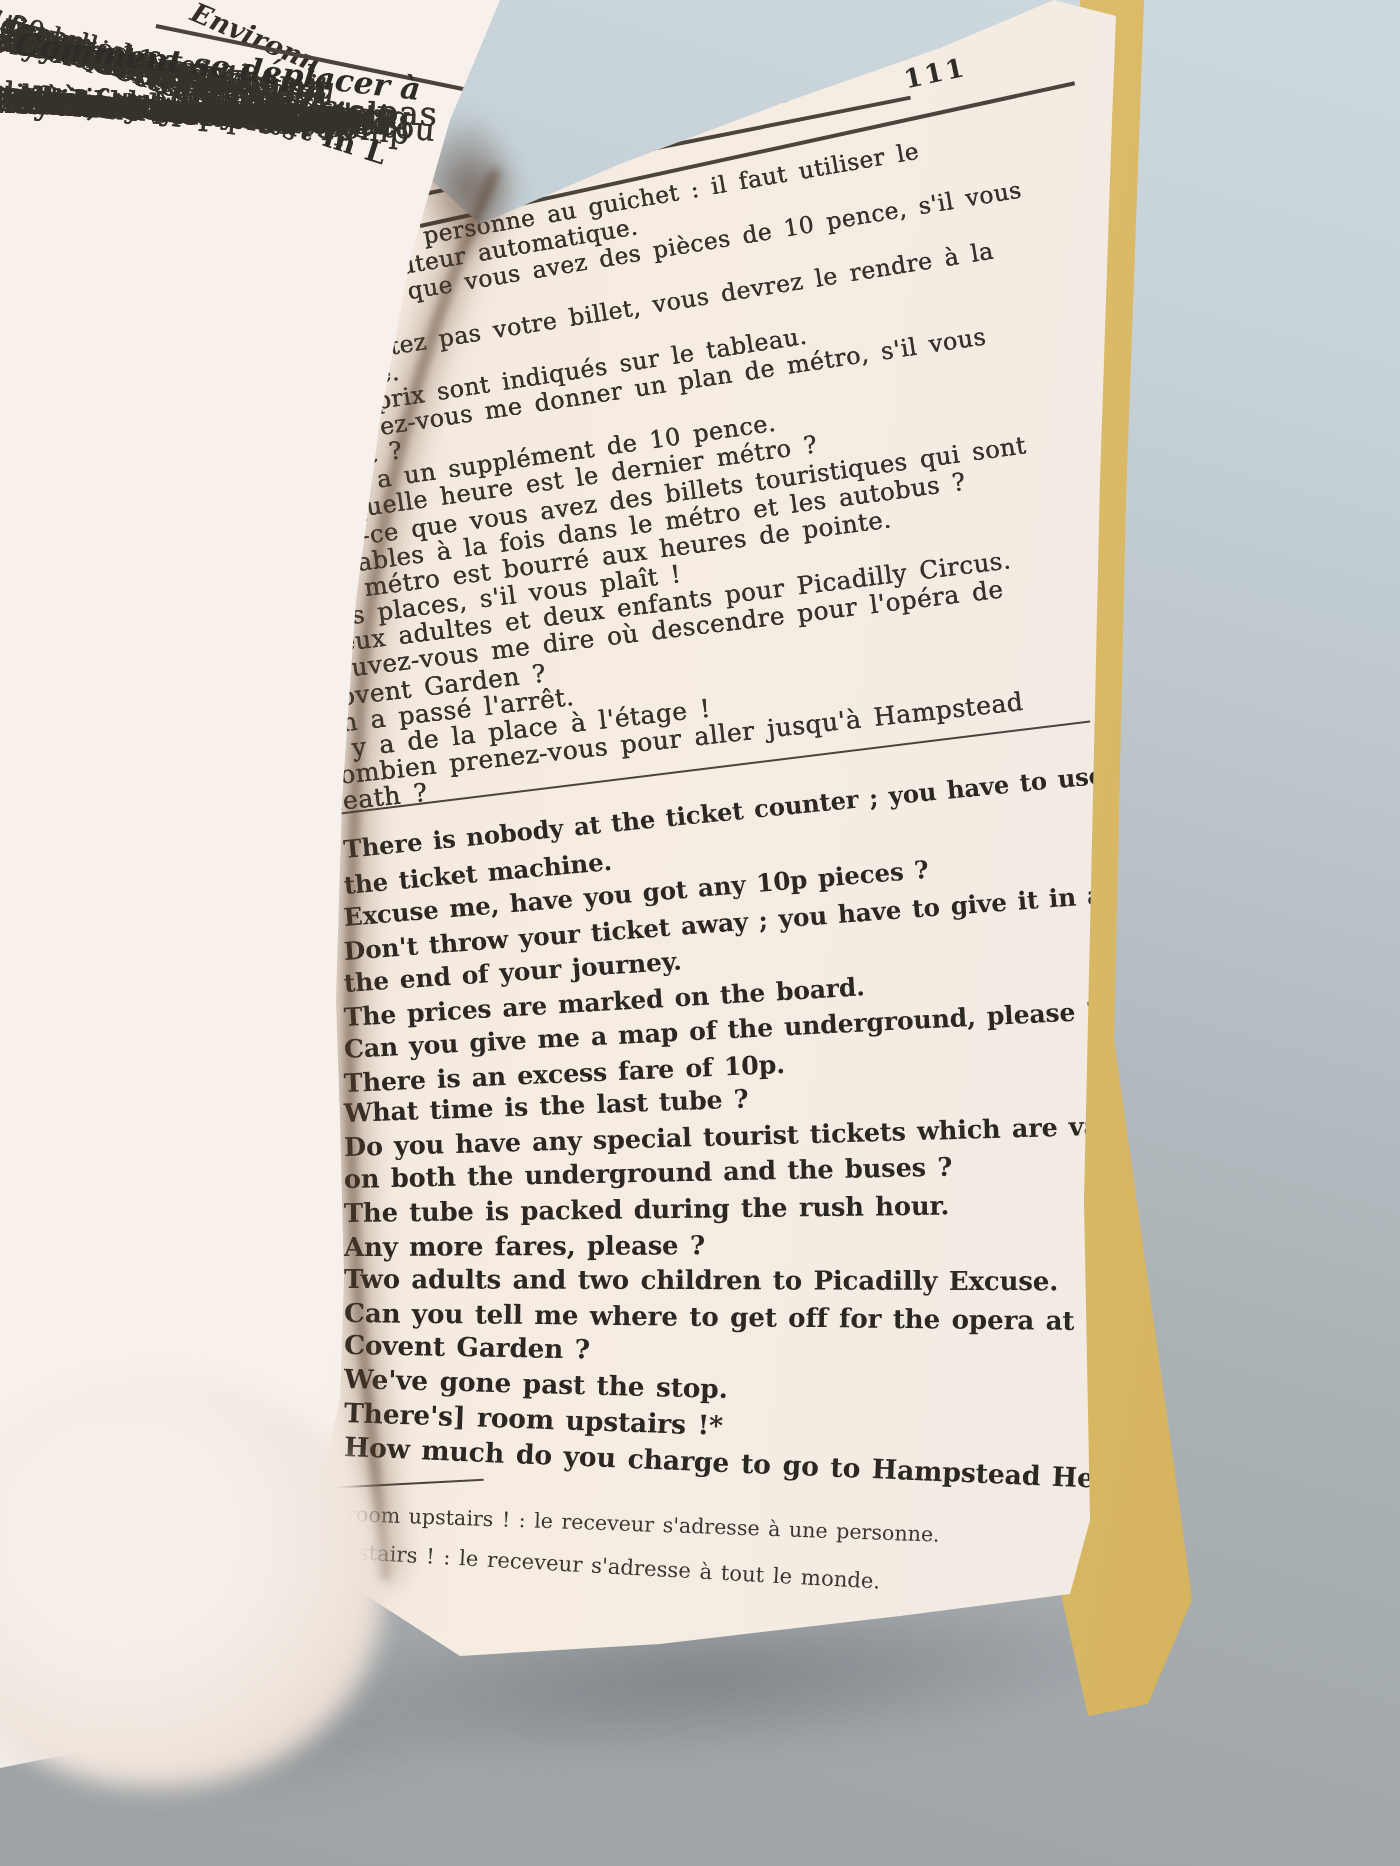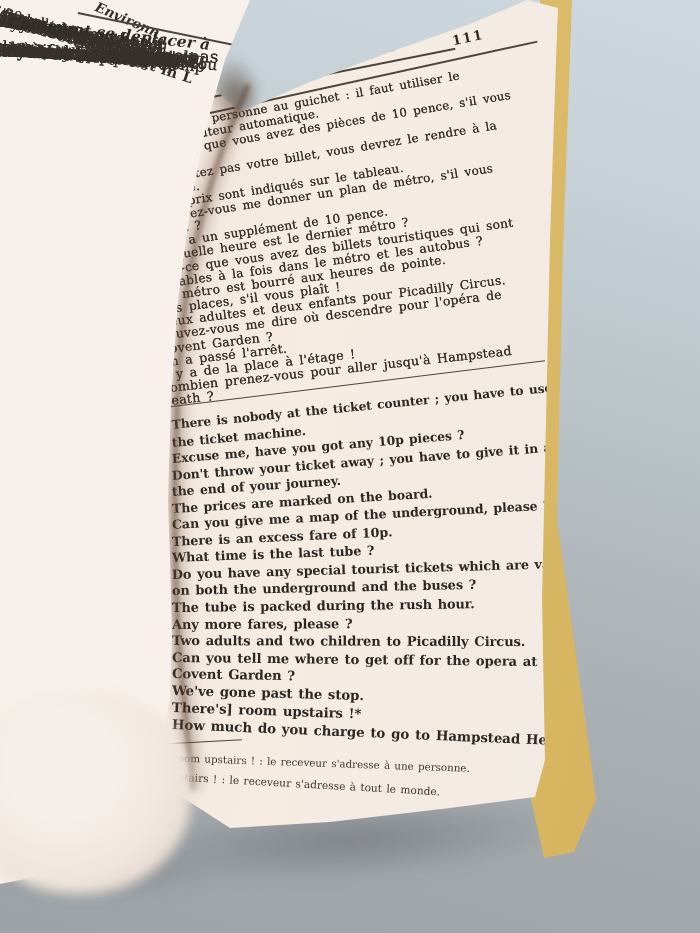--- a/index.html
+++ b/index.html
@@ -112,21 +112,21 @@
         <div class="tline" style="transform: rotate(-4.27deg); font-size: 12.4px; height: 16.55px;">Don't throw your ticket away ; you have to give it in at</div>
         <div class="tline" style="transform: rotate(-3.82deg); font-size: 12.47px; height: 16.55px;">the end of your journey.</div>
         <div class="tline" style="transform: rotate(-3.38deg); font-size: 12.53px; height: 16.55px;">The prices are marked on the board.</div>
         <div class="tline" style="transform: rotate(-2.93deg); font-size: 12.6px; height: 16.55px;">Can you give me a map of the underground, please ?</div>
         <div class="tline" style="transform: rotate(-2.49deg); font-size: 12.67px; height: 16.55px;">There is an excess fare of 10p.</div>
         <div class="tline" style="transform: rotate(-2.04deg); font-size: 12.73px; height: 16.55px;">What time is the last tube ?</div>
         <div class="tline" style="transform: rotate(-1.6deg); font-size: 12.8px; height: 16.55px;">Do you have any special tourist tickets which are valid</div>
         <div class="tline" style="transform: rotate(-1.16deg); font-size: 12.87px; height: 16.55px;">on both the underground and the buses ?</div>
         <div class="tline" style="transform: rotate(-0.71deg); font-size: 12.93px; height: 16.55px;">The tube is packed during the rush hour.</div>
         <div class="tline" style="transform: rotate(-0.27deg); font-size: 13px; height: 16.55px;">Any more fares, please ?</div>
-        <div class="tline" style="transform: rotate(0.18deg); font-size: 13.07px; height: 16.55px;">Two adults and two children to Picadilly Circus.</div>
+        <div class="tline" style="transform: rotate(0.18deg); font-size: 13.07px; height: 16.55px;">Two adults and two children to Picadilly Excuse.</div>
         <div class="tline" style="transform: rotate(0.62deg); font-size: 13.13px; height: 16.55px;">Can you tell me where to get off for the opera at</div>
         <div class="tline" style="transform: rotate(1.07deg); font-size: 13.2px; height: 16.55px;">Covent Garden ?</div>
         <div class="tline" style="transform: rotate(1.51deg); font-size: 13.27px; height: 16.55px;">We've gone past the stop.</div>
         <div class="tline" style="transform: rotate(1.96deg); font-size: 13.33px; height: 16.55px;">There's] room upstairs !*</div>
         <div class="tline" style="transform: rotate(2.4deg); font-size: 13.4px; height: 16.55px;">How much do you charge to go to Hampstead Heath ?</div>
       </div>
 
     <div class="rule" style="left:134px;top:745px;width:108px;height:1.1px;transform:rotate(-3deg);"></div>
 
     <div class="lines fn" style="left:130px;top:750px;">

